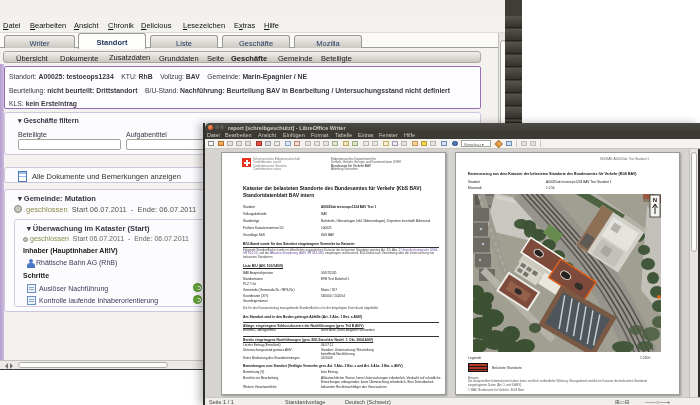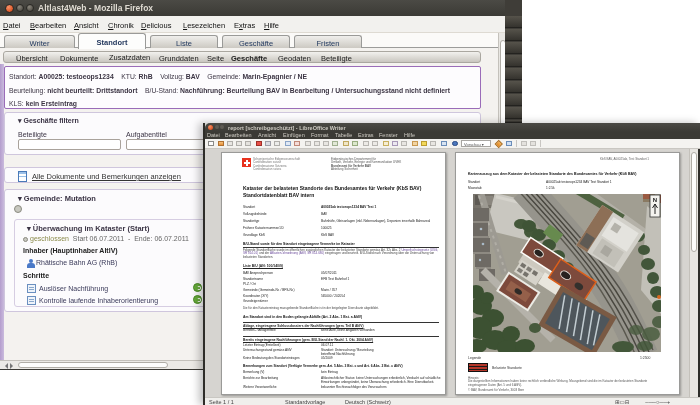--- a/index.html
+++ b/index.html
@@ -13,56 +13,50 @@
 .fr2 { left:12px; width:200px; font-size:3.2px; line-height:3.6px; color:#222; }
 .fr2 .lb2 { position:absolute; left:0; width:77px; }
 .fr2 .vl2 { position:absolute; left:78px; width:120px; }
 .tbi { position:absolute; top:2px; width:5.5px; height:5.5px; display:block; }
 </style>
 </head>
 <body>
 
 <div class="a" id="ff" style="left:0;top:0;width:522px;height:370px;background:#f2f0ec;overflow:hidden;">
 
-  <div class="a" style="left:0;top:0;width:522px;height:16px;background:linear-gradient(#4b4a45,#3b3a35);">
-    <div class="a" style="left:5px;top:3.5px;width:9px;height:9px;border-radius:50%;background:radial-gradient(circle at 35% 30%,#f5926a,#e25f2f 60%,#a93f1d);border:1px solid #2a2925;"></div>
-    <div class="a" style="left:16px;top:3.5px;width:8px;height:8px;border-radius:50%;background:radial-gradient(circle at 35% 30%,#8a867c,#5f5c54 60%,#3c3a34);border:1px solid #2a2925;"></div>
-    <div class="a" style="left:26px;top:3.5px;width:8px;height:8px;border-radius:50%;background:radial-gradient(circle at 35% 30%,#8a867c,#5f5c54 60%,#3c3a34);border:1px solid #2a2925;"></div>
-    <div class="a" style="left:38px;top:3px;font-size:8.5px;font-weight:bold;color:#dfdbd2;">Altlast4Web - Mozilla Firefox</div>
-  </div>
 
   <div class="a" style="left:0;top:16px;width:522px;height:17px;background:#f2f1ee;border-bottom:1px solid #dedad2;font-size:7.5px;color:#111;">
     <span class="a" style="left:3px;top:5px;"><u>D</u>atei</span>
     <span class="a" style="left:30px;top:5px;"><u>B</u>earbeiten</span>
     <span class="a" style="left:74px;top:5px;"><u>A</u>nsicht</span>
     <span class="a" style="left:108px;top:5px;"><u>C</u>hronik</span>
     <span class="a" style="left:141px;top:5px;"><u>D</u>elicious</span>
     <span class="a" style="left:183px;top:5px;"><u>L</u>esezeichen</span>
     <span class="a" style="left:234px;top:5px;">E<u>x</u>tras</span>
     <span class="a" style="left:264px;top:5px;"><u>H</u>ilfe</span>
   </div>
 
   <div class="a" style="left:0;top:33px;width:505px;height:327px;background:#f4f2ef;"></div>
 
   <div class="a" style="left:0;top:33px;width:505px;height:15px;background:#fbfaf8;border-bottom:1px solid #9c9c9a;">
     <div class="a" style="left:4px;top:2px;width:71px;height:13px;background:linear-gradient(#f0efec,#ccc9c2);border:1px solid #9a9a98;border-bottom:none;border-radius:3px 3px 0 0;font-size:7.5px;color:#233a60;text-align:center;padding-top:2.5px;">Writer</div>
     <div class="a" style="left:78px;top:0;width:68px;height:16px;background:#fdfdfc;border:1px solid #9a9a98;border-bottom:none;border-radius:3px 3px 0 0;font-size:7.5px;font-weight:bold;color:#1e3359;text-align:center;padding-top:4px;z-index:2;">Standort</div>
     <div class="a" style="left:150px;top:2px;width:68px;height:13px;background:linear-gradient(#f0efec,#ccc9c2);border:1px solid #9a9a98;border-bottom:none;border-radius:3px 3px 0 0;font-size:7.5px;color:#233a60;text-align:center;padding-top:2.5px;">Liste</div>
     <div class="a" style="left:222px;top:2px;width:68px;height:13px;background:linear-gradient(#f0efec,#ccc9c2);border:1px solid #9a9a98;border-bottom:none;border-radius:3px 3px 0 0;font-size:7.5px;color:#233a60;text-align:center;padding-top:2.5px;">Geschäfte</div>
-    <div class="a" style="left:294px;top:2px;width:68px;height:13px;background:linear-gradient(#f0efec,#ccc9c2);border:1px solid #9a9a98;border-bottom:none;border-radius:3px 3px 0 0;font-size:7.5px;color:#233a60;text-align:center;padding-top:2.5px;">Fristen</div>
+    <div class="a" style="left:294px;top:2px;width:68px;height:13px;background:linear-gradient(#f0efec,#ccc9c2);border:1px solid #9a9a98;border-bottom:none;border-radius:3px 3px 0 0;font-size:7.5px;color:#233a60;text-align:center;padding-top:2.5px;">Mozilla</div>
   </div>
 
   <div class="a" style="left:3px;top:51px;width:478px;height:12px;background:linear-gradient(#f2f1ee,#c9c6bf);border:1px solid #aaa7a0;border-radius:3px;font-size:7.5px;color:#1a1a1a;">
     <span class="a" style="left:12px;top:2px;">Übersicht</span>
     <span class="a" style="left:56px;top:2px;">Dokumente</span>
     <span class="a" style="left:105px;top:1px;">Zusatzdaten</span>
     <span class="a" style="left:155px;top:2px;">Grunddaten</span>
     <span class="a" style="left:203px;top:2px;">Seite</span>
     <span class="a" style="left:227px;top:2px;font-weight:bold;">Geschäfte</span>
-    <span class="a" style="left:274px;top:2px;">Geodaten</span>
+    <span class="a" style="left:274px;top:2px;">Gemeinde</span>
     <span class="a" style="left:317px;top:2px;">Beteiligte</span>
   </div>
 
   <div class="a" style="left:4px;top:66px;width:477px;height:43px;background:#fdfcfe;border:1px solid #9a6cb8;border-radius:2px;font-size:6.8px;color:#3c3544;overflow:hidden;">
     <div class="a" style="left:4px;top:6px;white-space:nowrap;">Standort: <b>A00025: testoeops1234</b> &nbsp;&nbsp; KTU: <b>RhB</b> &nbsp;&nbsp; Vollzug: <b>BAV</b> &nbsp;&nbsp; Gemeinde: <b>Marin-Epagnier / NE</b></div>
     <div class="a" style="left:4px;top:20px;white-space:nowrap;">Beurteilung: <b>nicht beurteilt: Drittstandort</b> &nbsp;&nbsp; B/U-Stand: <b>Nachführung: Beurteilung BAV in Bearbeitung / Untersuchungsstand nicht definiert</b></div>
     <div class="a" style="left:4px;top:33px;white-space:nowrap;">KLS: <b>kein Ersteintrag</b></div>
   </div>
 
   <div class="a" style="left:4px;top:112px;width:477px;height:43px;background:#fcfbfd;border:1px solid #cfc6dd;border-radius:3px;">
@@ -70,26 +64,27 @@
     <div class="a" style="left:13px;top:18px;font-size:7px;color:#3a3344;">Beteiligte</div>
     <div class="a" style="left:121px;top:18px;font-size:7px;color:#3a3344;">Aufgabentitel</div>
     <div class="a" style="left:13px;top:26px;width:103px;height:11px;background:#fff;border:1px solid #a9a29b;border-radius:2px;"></div>
     <div class="a" style="left:121px;top:26px;width:103px;height:11px;background:#fff;border:1px solid #a9a29b;border-radius:2px;"></div>
   </div>
 
   <div class="a" style="left:4px;top:167px;width:477px;height:16px;background:#fcfbfd;border:1px solid #cfc6dd;border-radius:3px;">
     <div class="a" style="left:13px;top:3px;width:9px;height:11px;background:#fff;border:1px solid #4a79b8;"></div>
     <div class="a" style="left:14px;top:4px;width:7px;height:2px;background:#9cc0e8;"></div>
     <div class="a" style="left:14px;top:8px;width:7px;height:1px;background:#9cc0e8;"></div>
-    <div class="a" style="left:27px;top:4px;font-size:7.5px;color:#333;text-decoration:underline;">Alle Dokumente und Bemerkungen anzeigen</div>
+    <div class="a" style="left:27px;top:4px;font-size:7.5px;color:#333;">Alle Dokumente und Bemerkungen anzeigen</div>
   </div>
 
   <div class="a" style="left:4px;top:189px;width:477px;height:123px;background:#fcfbfd;border:1px solid #cfc6dd;border-radius:3px;">
     <div class="a" style="left:13px;top:4px;font-size:7.5px;font-weight:bold;color:#3a3344;">▾ Gemeinde: Mutation</div>
     <div class="a" style="left:9px;top:15px;width:8px;height:8px;border-radius:50%;background:#c8c8c0;border:1px solid #8a8a80;"></div>
+    <div class="a" style="left:21px;top:15px;font-size:7.5px;"><span style="color:#8a8a4a;">geschlossen</span><span style="color:#555;"> &nbsp;Start 06.07.2011 &nbsp;-&nbsp; Ende: 06.07.2011</span></div>
 
     <div class="a" style="left:9px;top:29px;width:460px;height:88px;background:#fcfbfd;border:1px solid #d6cde2;border-radius:3px;">
       <div class="a" style="left:12px;top:4px;font-size:7.5px;font-weight:bold;color:#3a3344;">▾ Überwachung im Kataster (Start)</div>
       <div class="a" style="left:8px;top:17px;width:5px;height:5px;border-radius:50%;background:#c8c8c0;border:1px solid #8a8a80;"></div>
       <div class="a" style="left:15px;top:15px;font-size:7px;"><span style="color:#8a8a4a;">geschlossen</span><span style="color:#666;"> &nbsp;Start 06.07.2011 &nbsp;-&nbsp; Ende: 06.07.2011</span></div>
       <div class="a" style="left:8px;top:27px;font-size:7px;font-weight:bold;color:#222;">Inhaber (Hauptinhaber AltlV)</div>
       <div class="a" style="left:12px;top:39px;width:8px;height:9px;">
         <div class="a" style="left:2px;top:0;width:4px;height:4px;border-radius:50%;background:#4a79c8;"></div>
         <div class="a" style="left:0;top:4px;width:8px;height:5px;border-radius:3px 3px 0 0;background:#4a79c8;"></div>
       </div>

